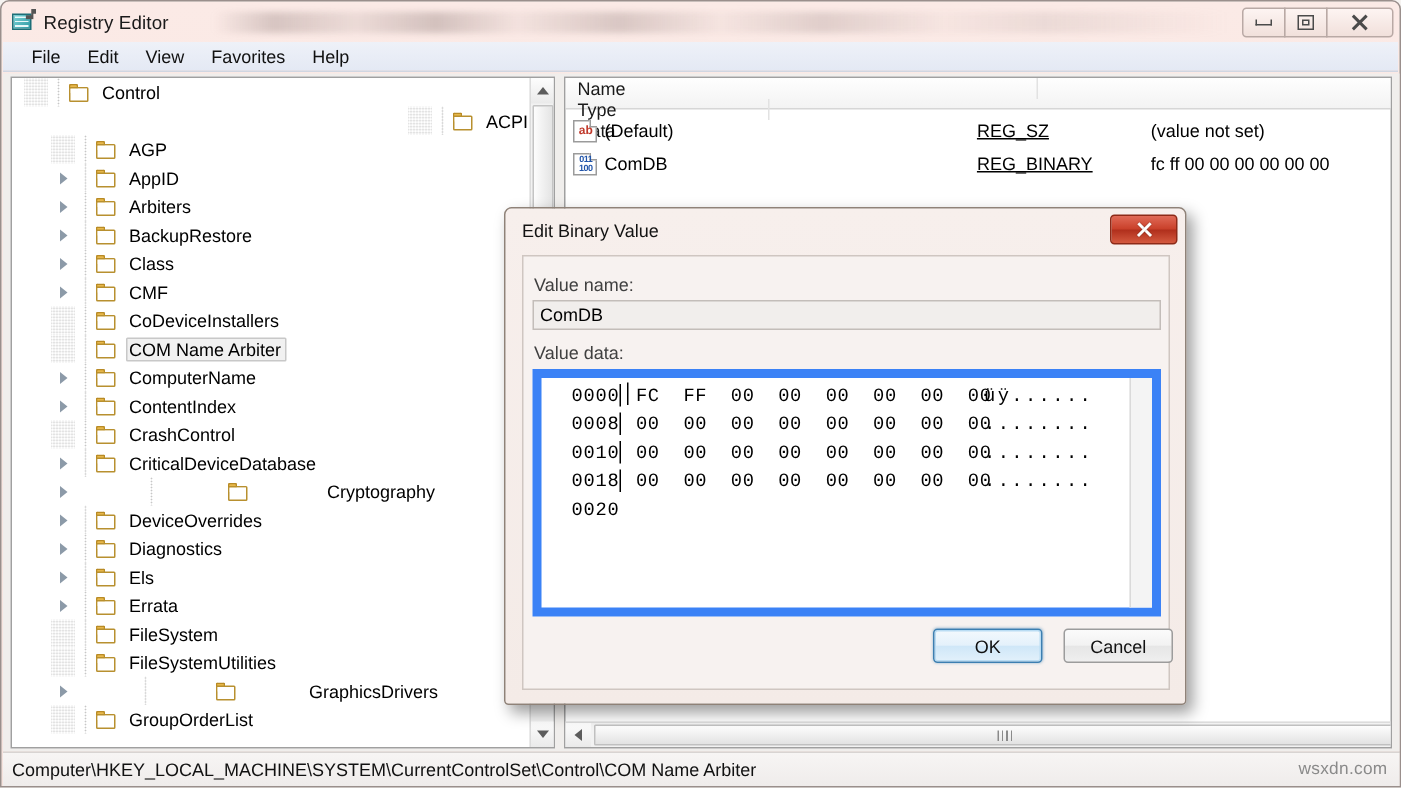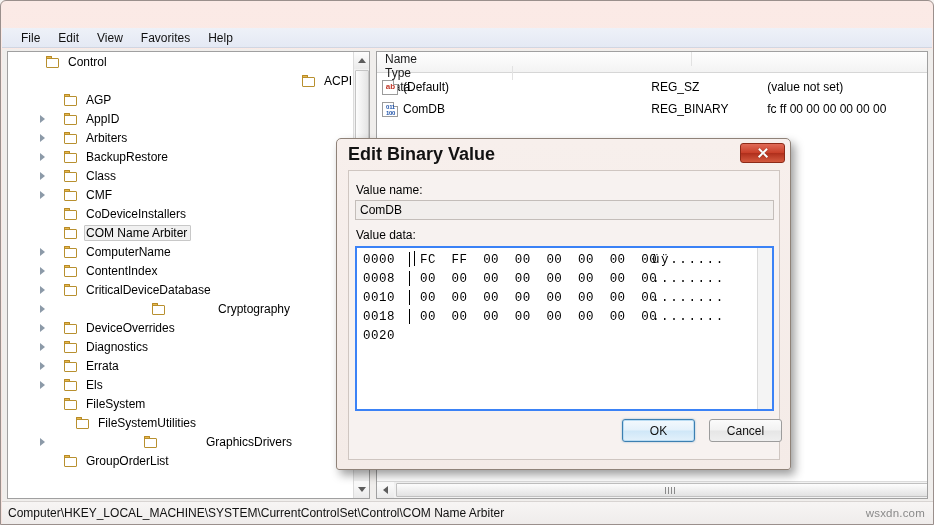--- a/index.html
+++ b/index.html
@@ -207,21 +207,21 @@
   }
   #col-name { width: 315px; }
   #col-type { width: 136px; }
   #col-data { width: 200px; border-right: none; }
 
   .list-row {
     position: absolute; left: 0; height: 22px; width: 552px;
     display: flex; align-items: center; font-size: 12px; color: #000;
   }
   .cell-name { width: 315px; display: flex; align-items: center; padding-left: 5px; }
-  .cell-type { width: 136px; padding-left: 8px; }
+  .cell-type { width: 136px; padding-left: 8px; text-decoration: underline; }
   .cell-data { width: 200px; padding-left: 8px; white-space: nowrap; }
 
   .reg-icon {
     width: 16px; height: 15px; margin-right: 5px; position: relative; flex:0 0 auto;
     background: #fff; border: 1px solid #9b9b9b;
   }
   .reg-icon .fold {
     position: absolute; right: -1px; top: -1px; width: 5px; height: 5px;
     background: #fff; border-left: 1px solid #9b9b9b; border-bottom: 1px solid #9b9b9b;
   }
@@ -274,21 +274,21 @@
     background: linear-gradient(180deg,#f7efec 0%,#f4ebe7 100%);
     border: 1px solid #8f8278;
     border-radius: 5px 5px 3px 3px;
     box-shadow: 4px 5px 10px rgba(0,0,0,0.38);
   }
   #dlg-titlebar {
     position: absolute; left: 0; top: 0; width: 453px; height: 30px;
     display: flex; align-items: center;
   }
   #dlg-title {
-    font-size: 18px; color: #121212; margin-left: 11px; font-weight: bold;
+    font-size: 12px; color: #121212; margin-left: 11px;
   }
   #dlg-close {
     position: absolute; right: 5px; top: 4px; width: 45px; height: 20px;
     background: linear-gradient(180deg,#e06a57 0%,#c9402a 48%,#b02f1c 52%,#d4593f 100%);
     border: 1px solid #8d2a18; border-radius: 3px;
     display: flex; align-items: center; justify-content: center;
   }
   .dlg-x { width: 12px; height: 12px; position: relative; }
   .dlg-x:before, .dlg-x:after {
     content:""; position:absolute; left:0; top:5px; width:12px; height:2.4px; background:#fff;
@@ -296,36 +296,37 @@
   }
   .dlg-x:before { transform: rotate(45deg); }
   .dlg-x:after { transform: rotate(-45deg); }
 
   #dlg-body {
     position: absolute; left: 11px; top: 31px; width: 432px; height: 290px;
     background: #f7f2f0;
     border: 1px solid #cfc6c1;
   }
   .dlg-label {
-    position: absolute; font-size: 12px; color: #000000; text-align: right;
+    position: absolute; font-size: 12px; color: #404040; text-align: right;
   }
   #lbl-value-name { left: 7px; top: 12px; }
   #lbl-value-data { left: 7px; top: 57px; }
 
   #value-name-input {
     position: absolute; left: 6px; top: 29px; width: 419px; height: 20px;
     background: #f1eeec; border: 1px solid #c3bdb9;
     font-family: "Liberation Sans", sans-serif; font-size: 12px; color: #000;
     padding: 0 4px; line-height: 18px;
   }
 
   #hex-box {
     position: absolute; left: 6px; top: 75px; width: 419px; height: 165px;
-    background: #ffffff; border: 2px solid #3b82f6;
+    background: #ffffff; border: 6px solid #3b82f6;
     overflow: hidden;
+    text-align: right;
   }
   #hex-inner { position: absolute; left: 0; top: 2px; width: 404px; }
   .hex-row {
     height: 19px; display: flex; align-items: center;
     font-family: "Liberation Mono", monospace; font-size: 12.5px; color: #000;
     white-space: pre;
   }
   .hex-off { width: 52px; padding-left: 6px; letter-spacing: 0.5px; }
   .hex-sep { width: 1px; height: 15px; background: #000; margin-right: 0px; }
   .hex-bytes { padding-left: 10px; letter-spacing: 0.4px; width: 232px; }
@@ -352,20 +353,40 @@
     box-shadow: inset 0 0 0 1px #b9dcf3, 0 0 2px rgba(60,127,177,.55);
     background: linear-gradient(180deg,#f3f9fd 0%,#e4f1fb 48%,#cfe7f8 52%,#e3f1fb 100%);
   }
   #btn-cancel { left: 360px; top: 0px; }
 </style>
 </head>
 <body>
 
 <div id="app-window">
 
+  <div id="titlebar">
+    <div id="title-icon">
+      <div class="ibody"></div>
+        <div class="ilines"></div>
+        <div class="ikey"></div>
+    </div>
+    <div id="title-text">Registry Editor</div>
+    <div id="title-blur"></div>
+    <div id="win-buttons">
+      <div class="winbtn first">
+        <span class="gl-min"></span>
+      </div>
+      <div class="winbtn">
+        <span class="gl-max"></span>
+      </div>
+      <div class="winbtn close">
+        <span class="gl-close"></span>
+      </div>
+    </div>
+  </div>
 
   <div id="menubar">
     <div class="menu-item">File</div>
     <div class="menu-item">Edit</div>
     <div class="menu-item">View</div>
     <div class="menu-item">Favorites</div>
     <div class="menu-item">Help</div>
   </div>
 
   <div id="content">
@@ -511,20 +532,32 @@
             <div class="vdots"></div>
             <div class="folder">
               <span class="tab"></span>
               <span class="body"></span>
               <span class="shine"></span>
             </div>
             <span class="tree-label">ContentIndex</span>
           </div>
           <div class="tree-row" style="padding-left: 26px;">
             <div class="tree-expander">
+              <span class="dots"></span>
+            </div>
+            <div class="vdots"></div>
+            <div class="folder">
+              <span class="tab"></span>
+              <span class="body"></span>
+              <span class="shine"></span>
+            </div>
+            <span class="tree-label">CrashControl</span>
+          </div>
+          <div class="tree-row" style="padding-left: 26px;">
+            <div class="tree-expander">
               <span class="tri"></span>
             </div>
             <div class="vdots"></div>
             <div class="folder">
               <span class="tab"></span>
               <span class="body"></span>
               <span class="shine"></span>
             </div>
             <span class="tree-label">CriticalDeviceDatabase</span>
           </div>
@@ -567,47 +600,47 @@
           <div class="tree-row" style="padding-left: 26px;">
             <div class="tree-expander">
               <span class="tri"></span>
             </div>
             <div class="vdots"></div>
             <div class="folder">
               <span class="tab"></span>
               <span class="body"></span>
               <span class="shine"></span>
             </div>
+            <span class="tree-label">Els</span>
+          </div>
+          <div class="tree-row" style="padding-left: 26px;">
+            <div class="tree-expander">
+              <span class="tri"></span>
+            </div>
+            <div class="vdots"></div>
+            <div class="folder">
+              <span class="tab"></span>
+              <span class="body"></span>
+              <span class="shine"></span>
+            </div>
             <span class="tree-label">Errata</span>
           </div>
           <div class="tree-row" style="padding-left: 26px;">
             <div class="tree-expander">
-              <span class="tri"></span>
-            </div>
-            <div class="vdots"></div>
-            <div class="folder">
-              <span class="tab"></span>
-              <span class="body"></span>
-              <span class="shine"></span>
-            </div>
-            <span class="tree-label">Els</span>
-          </div>
-          <div class="tree-row" style="padding-left: 26px;">
-            <div class="tree-expander">
               <span class="dots"></span>
             </div>
             <div class="vdots"></div>
             <div class="folder">
               <span class="tab"></span>
               <span class="body"></span>
               <span class="shine"></span>
             </div>
             <span class="tree-label">FileSystem</span>
           </div>
-          <div class="tree-row" style="padding-left: 38px;">
+          <div class="tree-row" style="padding-left: 26px;">
             <div class="tree-expander">
               <span class="dots"></span>
             </div>
             <div class="vdots"></div>
             <div class="folder">
               <span class="tab"></span>
               <span class="body"></span>
               <span class="shine"></span>
             </div>
             <span class="tree-label">FileSystemUtilities</span>

